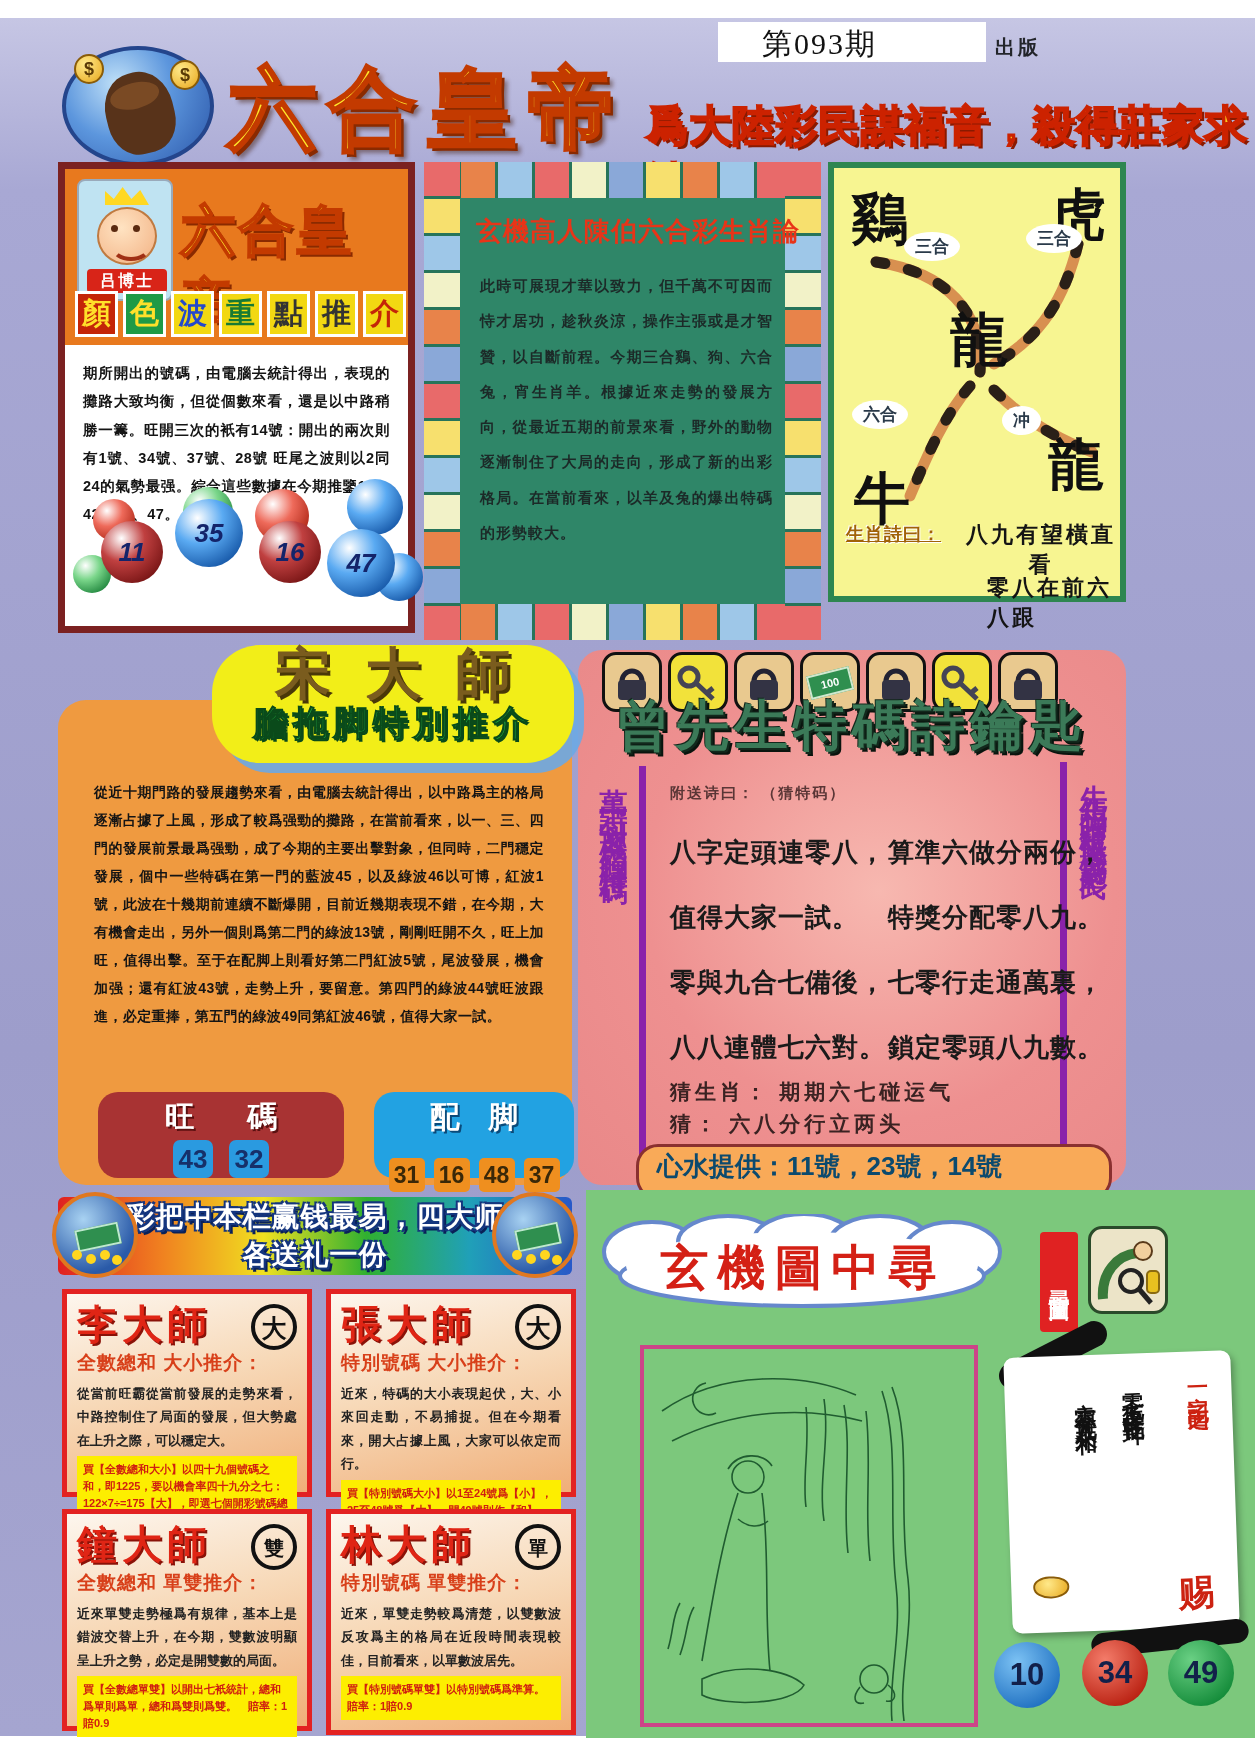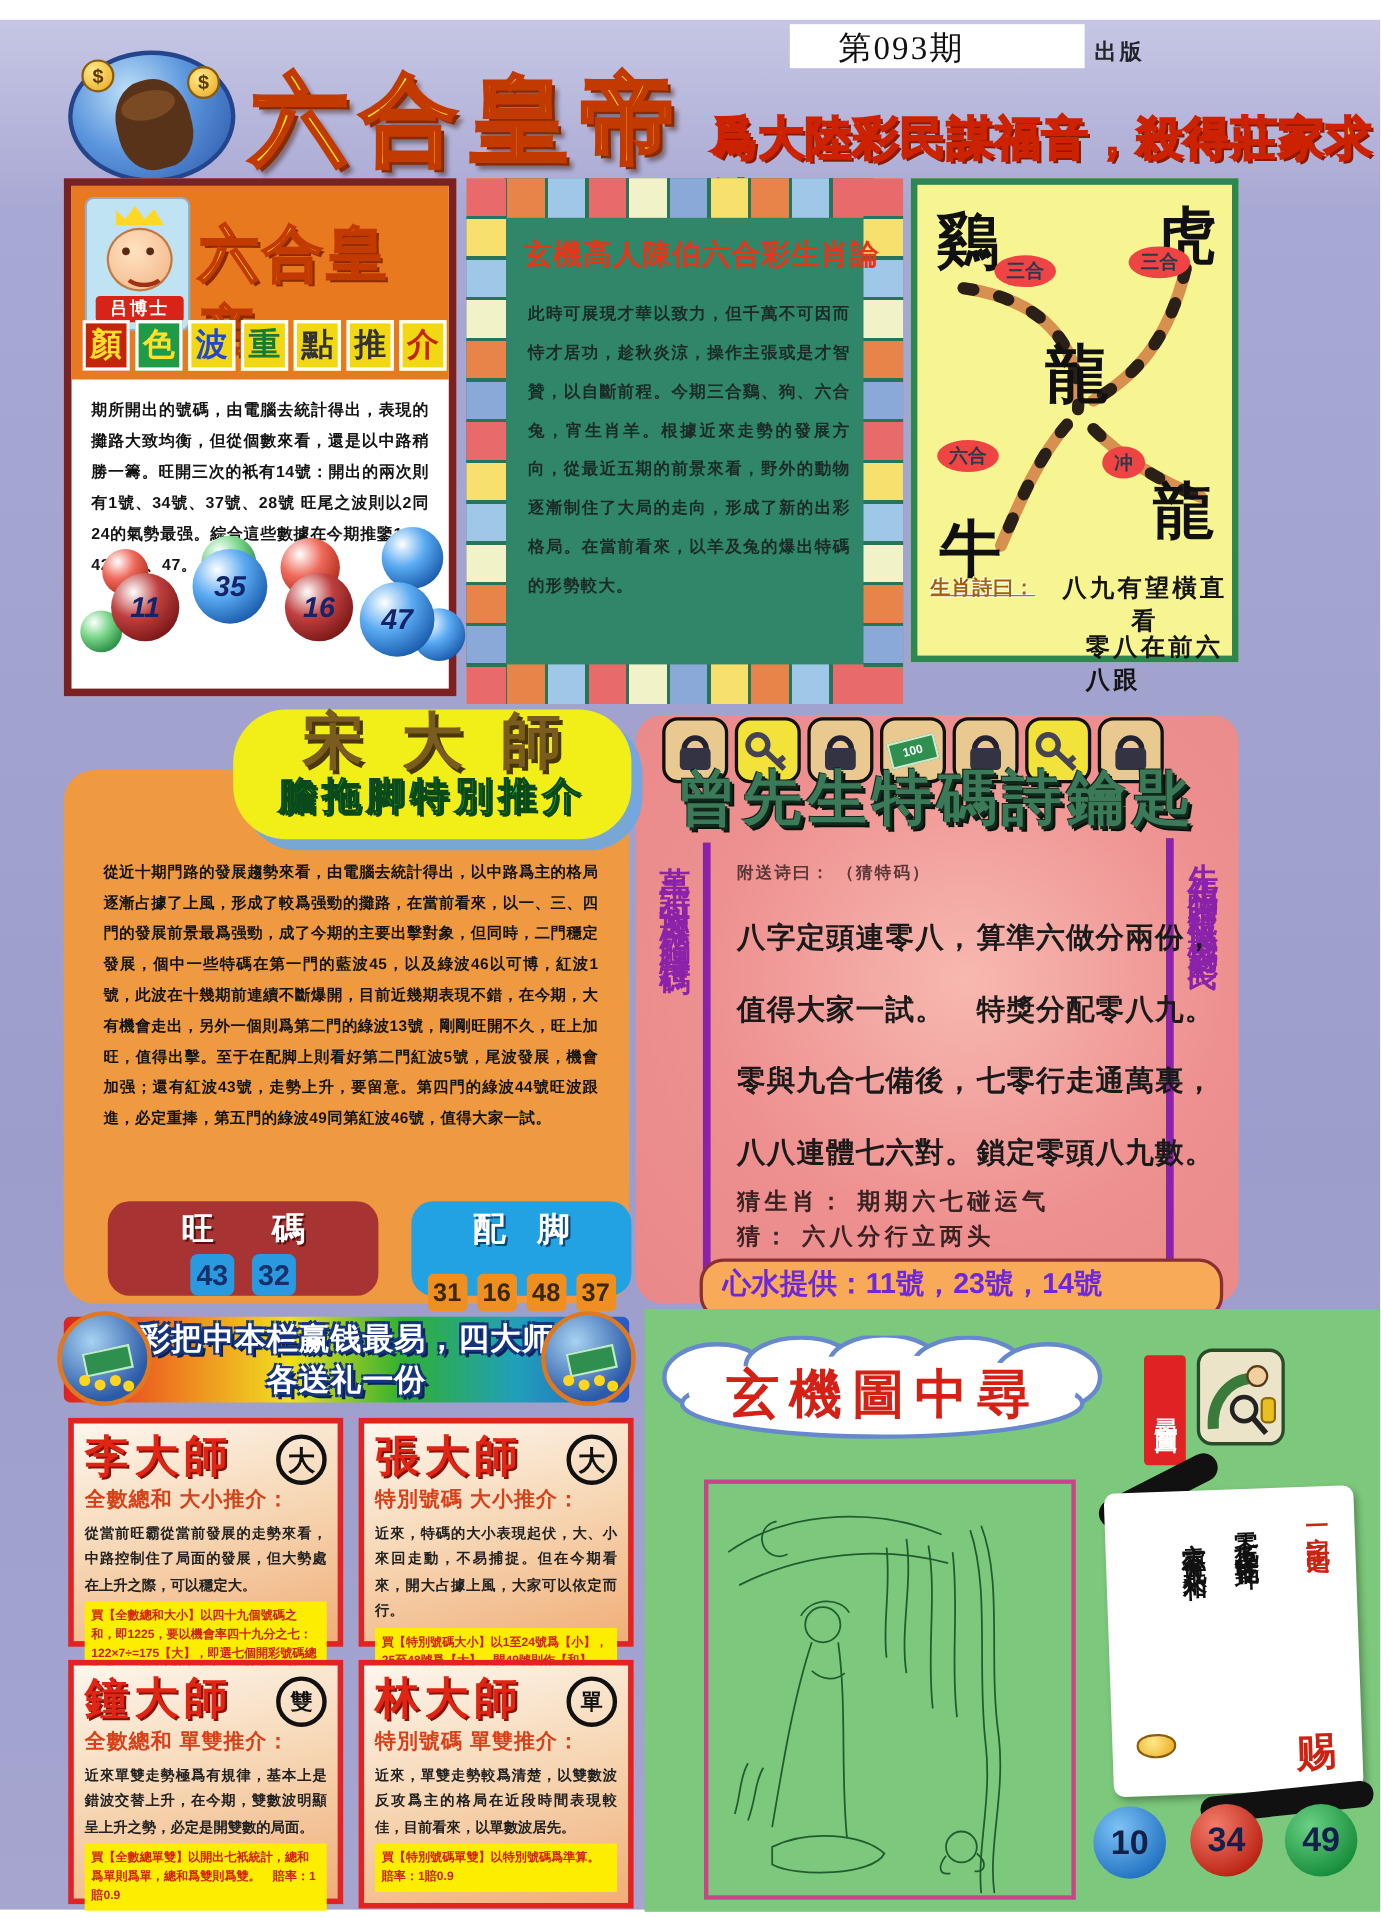--- a/index.html
+++ b/index.html
@@ -69,21 +69,21 @@
          background:repeating-linear-gradient(180deg,#e86a6a 0 34px,#27745a 34px 37px,#f7e06e 37px 71px,#27745a 71px 74px,
          #9ec7e8 74px 108px,#27745a 108px 111px,#f2f2c8 111px 145px,#27745a 145px 148px,#e8834a 148px 182px,#27745a 182px 185px,
          #8aa8d8 185px 219px,#27745a 219px 222px); }
   .p2-title { position:absolute; left:52px; top:52px; font-size:26px; font-weight:bold; color:#e83418; letter-spacing:1px; }
   .p2-body { position:absolute; left:56px; top:106px; right:48px; font-size:15px; font-weight:bold;
          color:#1c2a28; line-height:2.35; letter-spacing:1px; text-align:justify; }
 
   
   .p3 { position:absolute; left:828px; top:162px; width:298px; height:440px; border:6px solid #2e8650; background:#f7f591; }
   .zc { position:absolute; font-weight:bold; color:#101010; font-family:"Liberation Serif","DejaVu Serif",serif; }
-  .oval { position:absolute; background:#ef4444; border-radius:50%; padding:3px 11px; font-size:17px;
+  .oval { position:absolute; background:#ffffff; border-radius:50%; padding:3px 11px; font-size:17px;
           font-weight:bold; color:#2a3a4a; }
   .p3-poem-label { position:absolute; left:12px; top:354px; font-size:18px; font-weight:bold; color:#a16207;
           text-shadow:1px 1px 0 #fff,-1px -1px 0 #fff; letter-spacing:1px;text-decoration:underline; }
   .p3-poem { position:absolute; left:128px; font-size:22px; font-weight:bold; color:#141414; letter-spacing:3px;
           font-family:"Liberation Serif","DejaVu Serif",serif; }
 
   
   .song-bubble { position:absolute; left:212px; top:645px; width:362px; height:118px; background:#f2ee18;
           border-radius:48px; box-shadow:10px 10px 0 rgba(108,168,228,.9); text-align:center; z-index:5; }
   .sb-title { font-size:56px; font-weight:bold; color:#7a5c1e; letter-spacing:34px; padding-left:34px;
@@ -116,21 +116,21 @@
         color:#3b7a58; letter-spacing:5px; z-index:2;
         text-shadow:2px 2px 0 #12281c,-1px -1px 0 #12281c,4px 4px 0 #0a140e; }
   .vtext { writing-mode:vertical-rl; font-weight:bold; color:#8a22aa; font-size:28px; letter-spacing:9px; }
   .p5-vleft { position:absolute; left:16px; top:116px; height:402px; border-right:7px solid #8a22aa; padding-right:7px; }
   .p5-vright { position:absolute; right:14px; top:112px; height:420px; border-left:7px solid #8a22aa; padding-left:7px; }
   .p5-note { position:absolute; left:92px; top:134px; font-size:15px; font-weight:bold; color:#5a3636; letter-spacing:2px; }
   .pline { position:absolute; font-size:26px; font-weight:bold; color:#1a1a1a; letter-spacing:1px; }
   .gline { position:absolute; left:92px; font-size:21px; font-weight:bold; color:#3a2222; letter-spacing:4px;
         font-family:"Liberation Serif","DejaVu Serif",serif; }
   .xinshui { position:absolute; left:58px; top:494px; width:476px; height:56px; border-radius:22px; background:#f9aa58;
-        border:3px solid #8a3030; font-size:26px; font-weight:bold; color:#6d28d9; line-height:38px; padding-left:18px; }
+        border:3px solid #8a3030; font-size:26px; font-weight:bold; color:#0c4a6e; line-height:38px; padding-left:18px; }
 
   
   .banner { position:absolute; left:58px; top:1197px; width:514px; height:78px; border-radius:6px;
         background:linear-gradient(90deg,#e02020,#f08020,#f0e020,#30b030,#20a0b8,#2858c8);
         display:flex; align-items:center; justify-content:center; }
   .banner-text { font-size:28px; font-weight:bold; color:#fff; letter-spacing:1px; padding:0 66px; text-align:center;
         text-shadow:-2px -2px 0 #14357e,2px -2px 0 #14357e,-2px 2px 0 #14357e,2px 2px 0 #14357e,4px 4px 0 #0a2058; }
   .med { position:absolute; width:86px; height:86px; border-radius:50%; top:-5px;
         background:radial-gradient(circle at 35% 30%,#a8d2f2,#2a5aa8 72%); border:4px solid #e07820; }
   .med .bill { position:absolute; left:20px; top:30px; width:44px; height:22px; background:#2f8f4f;

